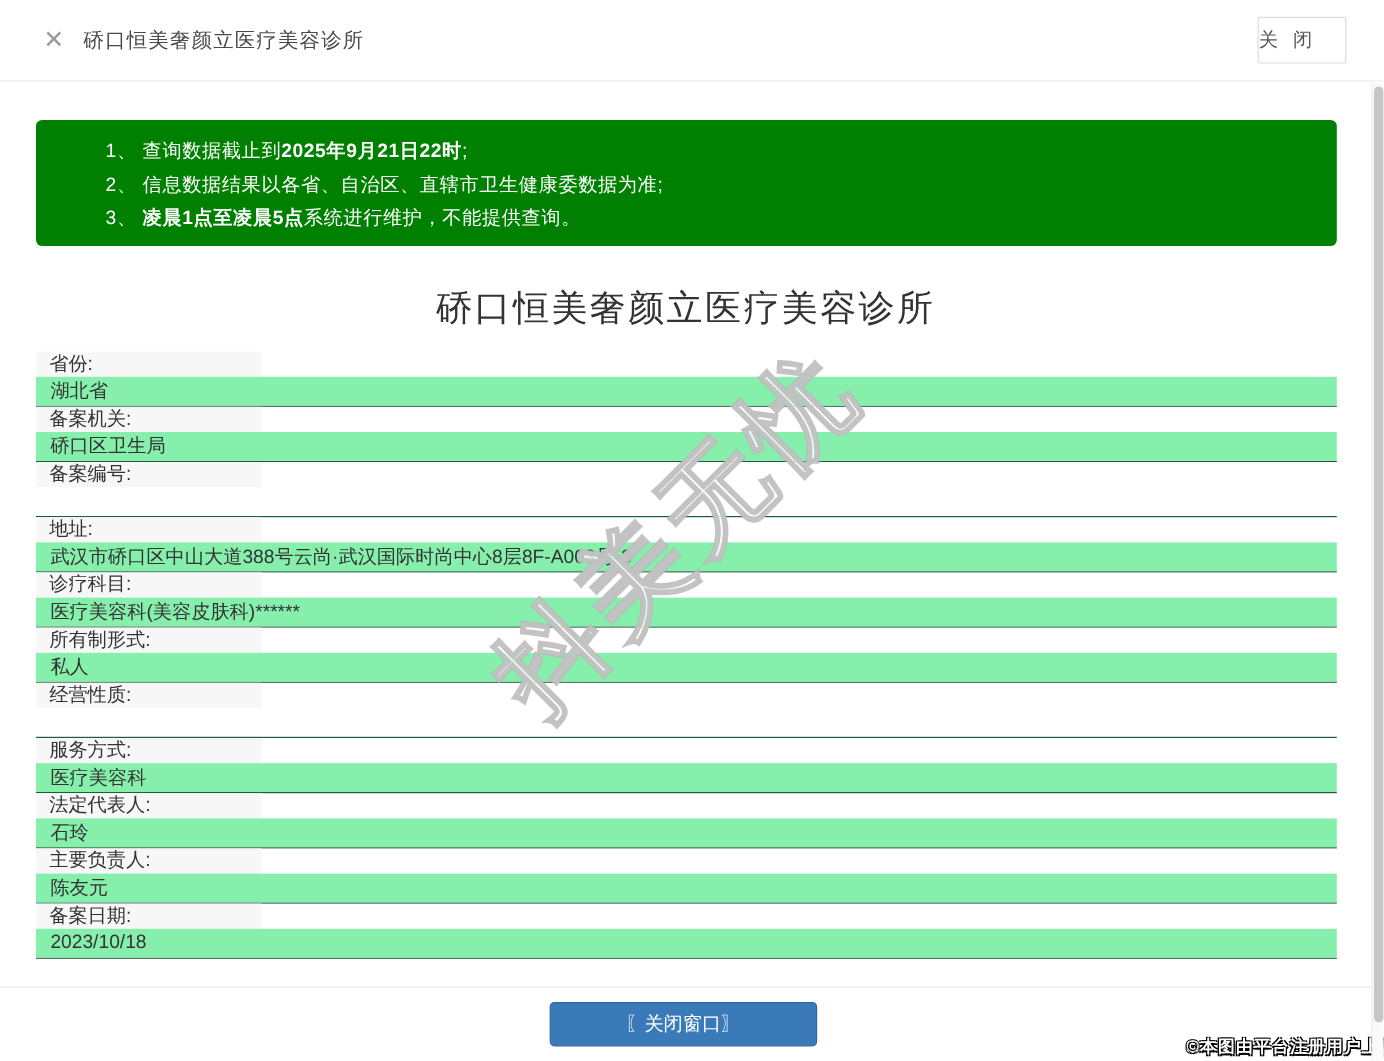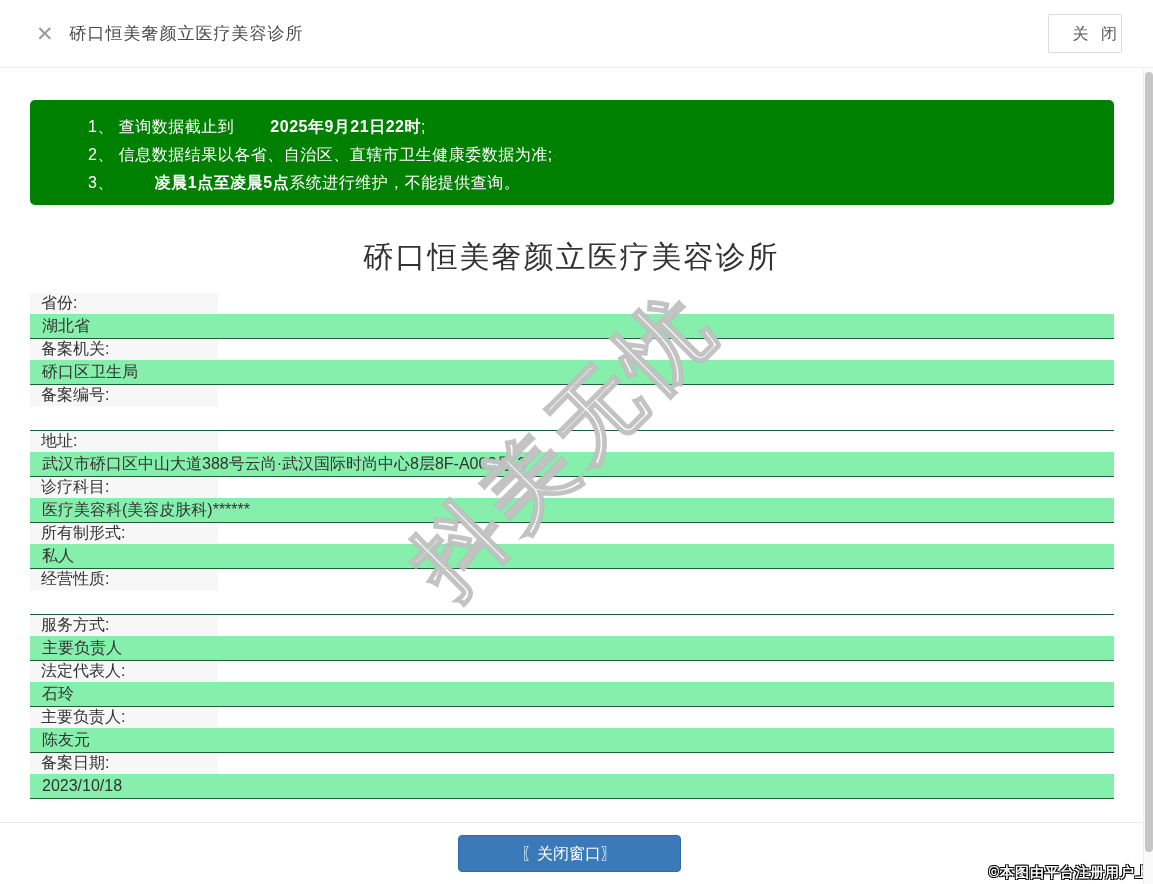--- a/index.html
+++ b/index.html
@@ -22,33 +22,33 @@
     line-height: 1; user-select: none;
   }
   .header-title {
     margin-left: 16px; font-size: 17px; color: #4a4a4a; letter-spacing: 1px;
   }
   .close-btn {
     position: absolute; right: 31px; top: 14px;
     width: 74px; height: 39px;
     background: #fff; border: 1px solid #dcdcdc; border-radius: 2px;
     font-size: 16px; color: #555; letter-spacing: 4px;
-    text-align: right; line-height: 37px; cursor: pointer;
+    text-align: left; line-height: 37px; cursor: pointer;
     font-family: inherit;
   }
 
   
   .notice {
     position: absolute; top: 100px; left: 30px; width: 1084px; height: 105px;
     background: #008000; border-radius: 5px;
     padding: 13px 20px 0 58px;
     color: #fff;
   }
   .notice-line { font-size: 16px; line-height: 28px; letter-spacing: 0.5px; }
-  .notice-line b { font-weight: 700; padding-left: 36px; }
+  .notice-line b { font-weight: 700; }
 
   
   .page-title {
     position: absolute; top: 237px; left: 0; width: 1143px;
     text-align: center; font-size: 30px; font-weight: 500; color: #333;
     letter-spacing: 2px;
   }
 
   
   .record-table {
@@ -150,21 +150,21 @@
     </div>
     <div class="record-row">
       <div class="record-label">所有制形式:</div>
       <div class="record-value">私人</div>
     </div>
     <div class="record-row">
       <div class="record-label">经营性质:</div>
     </div>
     <div class="record-row">
       <div class="record-label">服务方式:</div>
-      <div class="record-value">主要负责人</div>
+      <div class="record-value">医疗美容科</div>
     </div>
     <div class="record-row">
       <div class="record-label">法定代表人:</div>
       <div class="record-value">石玲</div>
     </div>
     <div class="record-row">
       <div class="record-label">主要负责人:</div>
       <div class="record-value">陈友元</div>
     </div>
     <div class="record-row">

